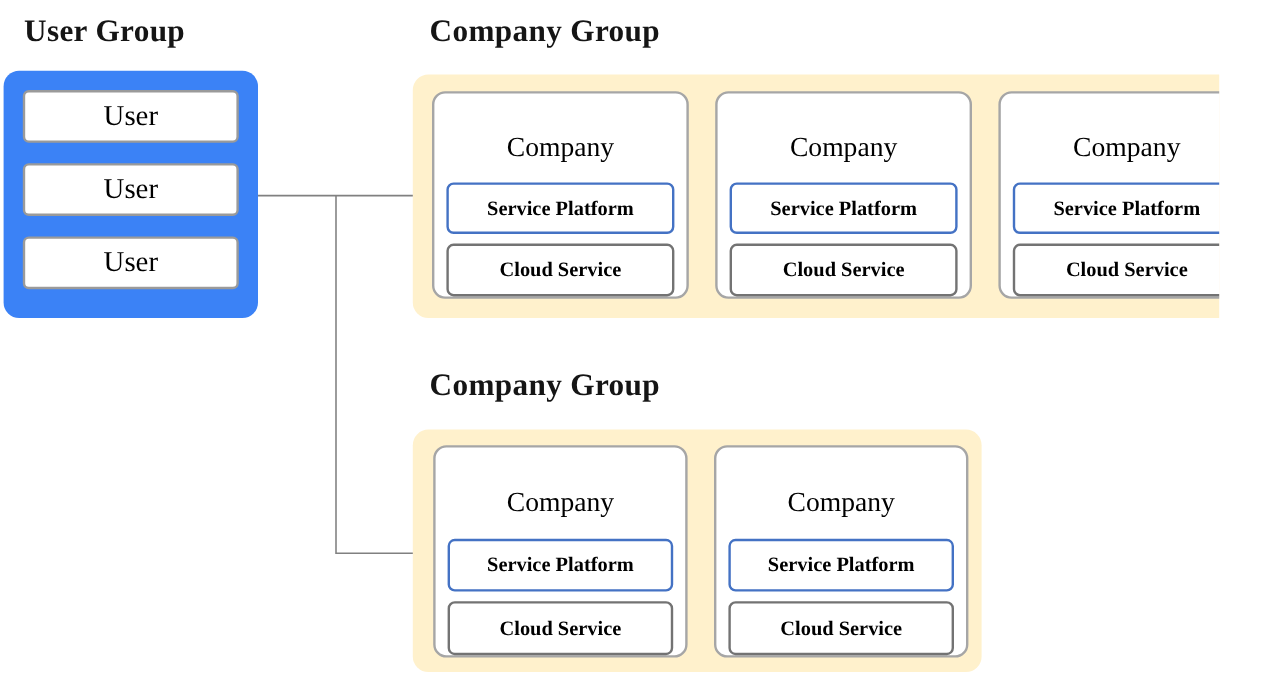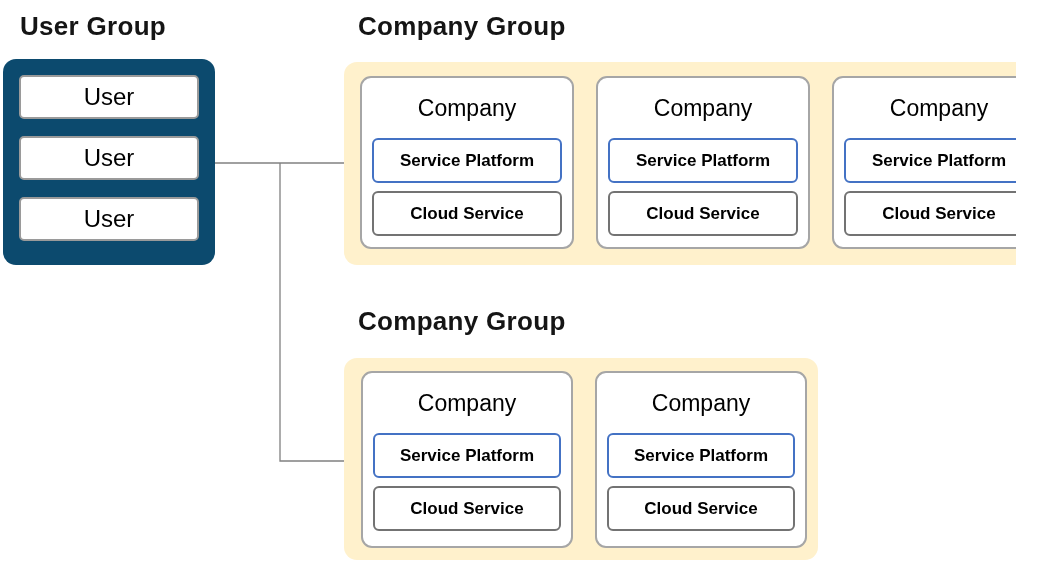--- a/index.html
+++ b/index.html
@@ -1,21 +1,21 @@
 <!DOCTYPE html>
 <html><head>
 <meta charset="utf-8">
 <style>
   html, body { margin: 0; padding: 0; background: #ffffff; }
   .canvas {
     position: relative;
     width: 1016px;
     height: 564px;
     background: #ffffff;
-    font-family: Liberation Sans, sans-serif;
+    font-family: Liberation Serif, serif;
     overflow: hidden;
   }
   .connector-svg {
     position: absolute;
     left: 0; top: 0;
     width: 1060px; height: 564px;
     z-index: 0;
   }
   .group-title {
     position: absolute;
@@ -27,21 +27,21 @@
     letter-spacing: 0.3px;
   }
   #user-group-title   { left: 20px;  top: 11px; }
   #cg-top-title       { left: 358px; top: 11px; }
   #cg-bottom-title    { left: 358px; top: 306px; }
 
   .user-panel {
     position: absolute;
     left: 3px; top: 59px;
     width: 212px; height: 206px;
-    background: #0c4a6e;
+    background: #3b82f6;
     border-radius: 13px;
     box-sizing: border-box;
     padding-top: 16px;
     display: flex;
     flex-direction: column;
     align-items: center;
     gap: 17px;
     z-index: 1;
   }
   .user-box {
@@ -89,20 +89,21 @@
   }
   #cg-bottom-panel .company-card { width: 212px; height: 177px; }
 
   .company-name {
     height: 60px;
     display: flex;
     align-items: center;
     justify-content: center;
     font-size: 23px;
     color: #000000;
+    margin-top: 16px;
   }
   .inner-box {
     width: calc(100% - 20px);
     height: 45px;
     box-sizing: border-box;
     background: #ffffff;
     border-radius: 6px;
     display: flex;
     align-items: center;
     justify-content: center;

